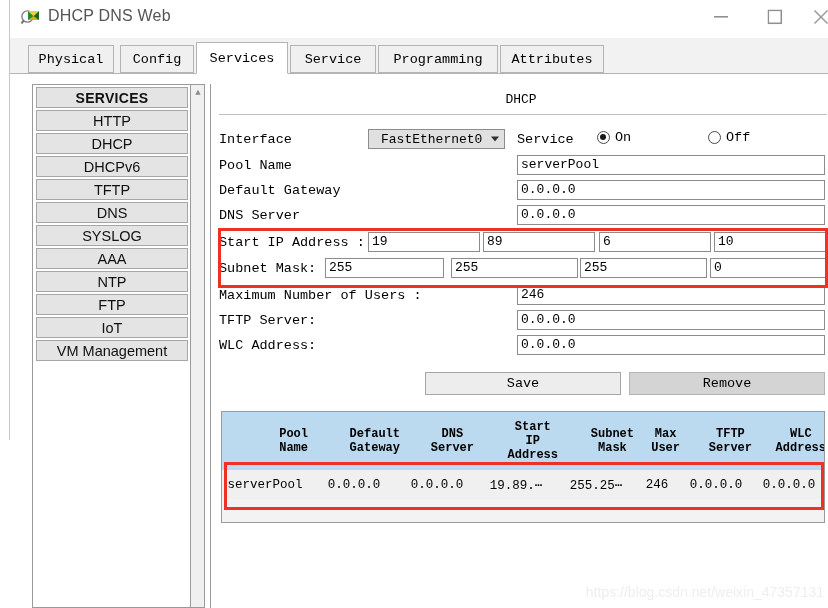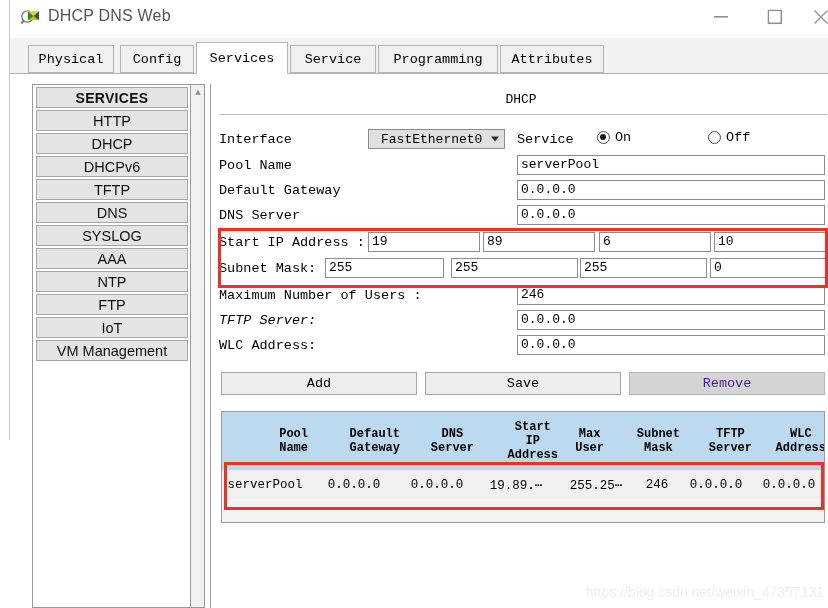--- a/index.html
+++ b/index.html
@@ -195,21 +195,21 @@
   .btn {
     position: absolute;
     height: 23px;
     background: #ededed;
     border: 1px solid #a6a6a6;
     display: flex; align-items: center; justify-content: center;
     font-size: 13.5px;
     color: #000000;
     cursor: default;
   }
-  .btn.disabled { background: #d4d4d4; color: #4c1d95; border-color: #b4b4b4; }
+  .btn.disabled { background: #d4d4d4; color: #000000; border-color: #b4b4b4; }
 
   
   .tbl {
     position: absolute; left: 10px; top: 327px;
     width: 604px; height: 112px;
     border: 1px solid #9a9a9a;
     background: #f3f3f3;
     overflow: hidden;
   }
   .tbl-head {
@@ -363,49 +363,48 @@
 
       <div class="frm-label" style="left:8px; top:177px;">Subnet Mask:</div>
       <div class="frm-input" style="left:114px; top:174px; width:119px;">255</div>
       <div class="frm-input" style="left:240px; top:174px; width:127px;">255</div>
       <div class="frm-input" style="left:369px; top:174px; width:127px;">255</div>
       <div class="frm-input" style="left:499px; top:174px; width:116px;">0</div>
 
       <div class="frm-label" style="left:8px; top:204px;">Maximum Number of Users :</div>
       <div class="frm-input" style="left:306px; top:201px; width:308px;">246</div>
 
-      <div class="frm-label" style="left:8px; top:229px;font-style:italic;">TFTP Server:</div>
+      <div class="frm-label" style="left:8px; top:229px;">TFTP Server:</div>
       <div class="frm-input" style="left:306px; top:226px; width:308px;">0.0.0.0</div>
 
       <div class="frm-label" style="left:8px; top:254px;">WLC Address:</div>
       <div class="frm-input" style="left:306px; top:251px; width:308px;">0.0.0.0</div>
 
-      <div class="btn" style="left:10px;  top:288px; width:196px;">Add</div>
       <div class="btn" style="left:214px; top:288px; width:196px;">Save</div>
       <div class="btn disabled" style="left:418px; top:288px; width:196px;">Remove</div>
 
       <div class="tbl">
         <div class="tbl-head">
           <div class="th" style="width:86px;">
               <span>Pool<br>Name</span>
             </div>
           <div class="th" style="width:92px;">
               <span>Default<br>Gateway</span>
             </div>
           <div class="th" style="width:74px;">
               <span>DNS<br>Server</span>
             </div>
           <div class="th" style="width:84px;">
               <span>Start<br>IP<br>Address</span>
             </div>
+          <div class="th" style="width:76px;">
+              <span>Subnet<br>Mask</span>
+            </div>
           <div class="th" style="width:46px;">
               <span>Max<br>User</span>
-            </div>
-          <div class="th" style="width:76px;">
-              <span>Subnet<br>Mask</span>
             </div>
           <div class="th" style="width:72px;">
               <span>TFTP<br>Server</span>
             </div>
           <div class="th" style="width:74px;">
               <span>WLC<br>Address</span>
             </div>
         </div>
         <div class="tbl-row">
           <div class="td" style="width:86px;">serverPool</div>

